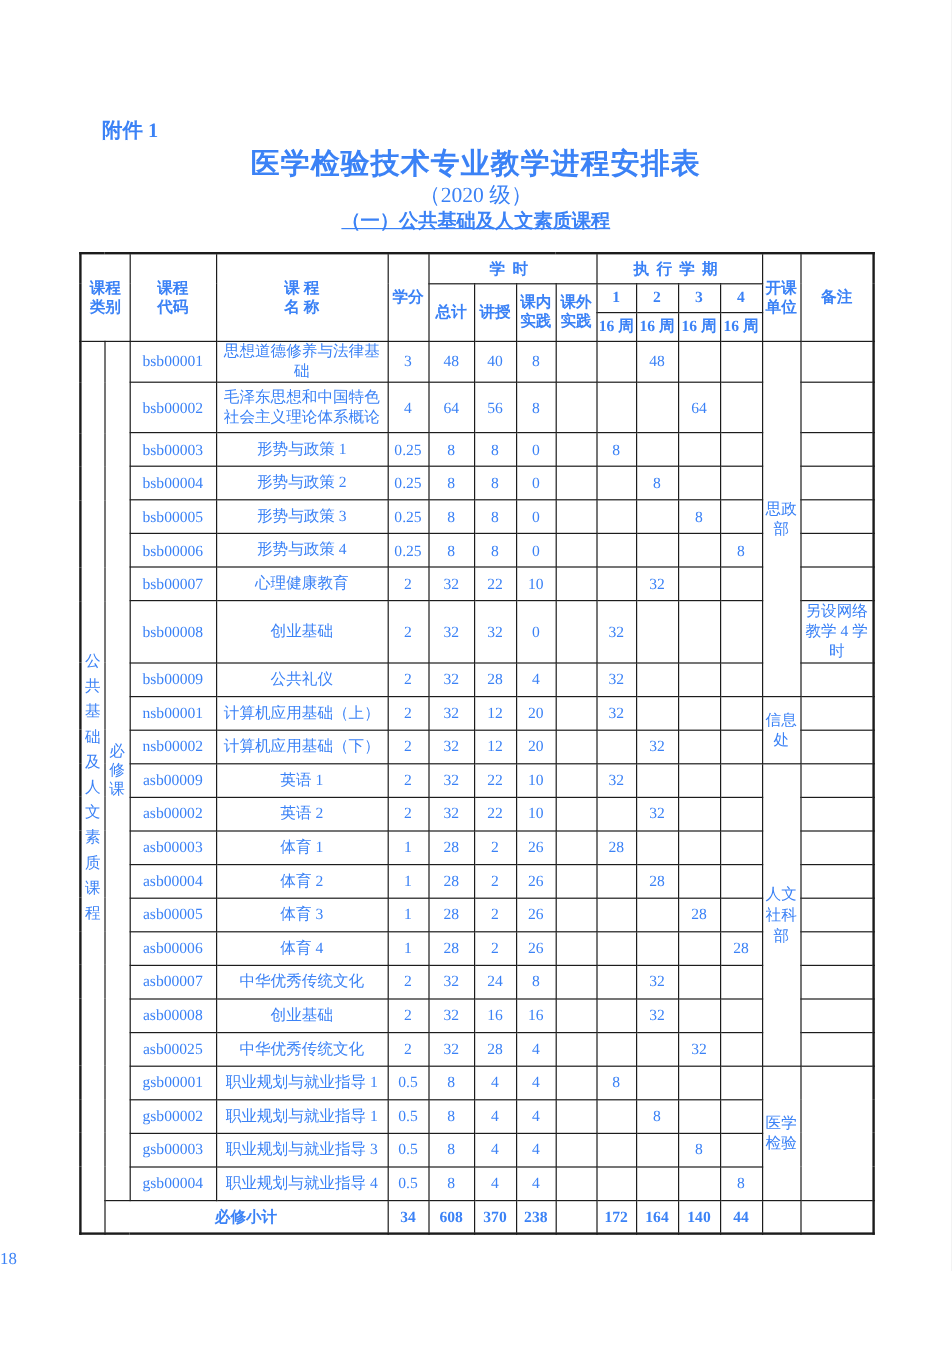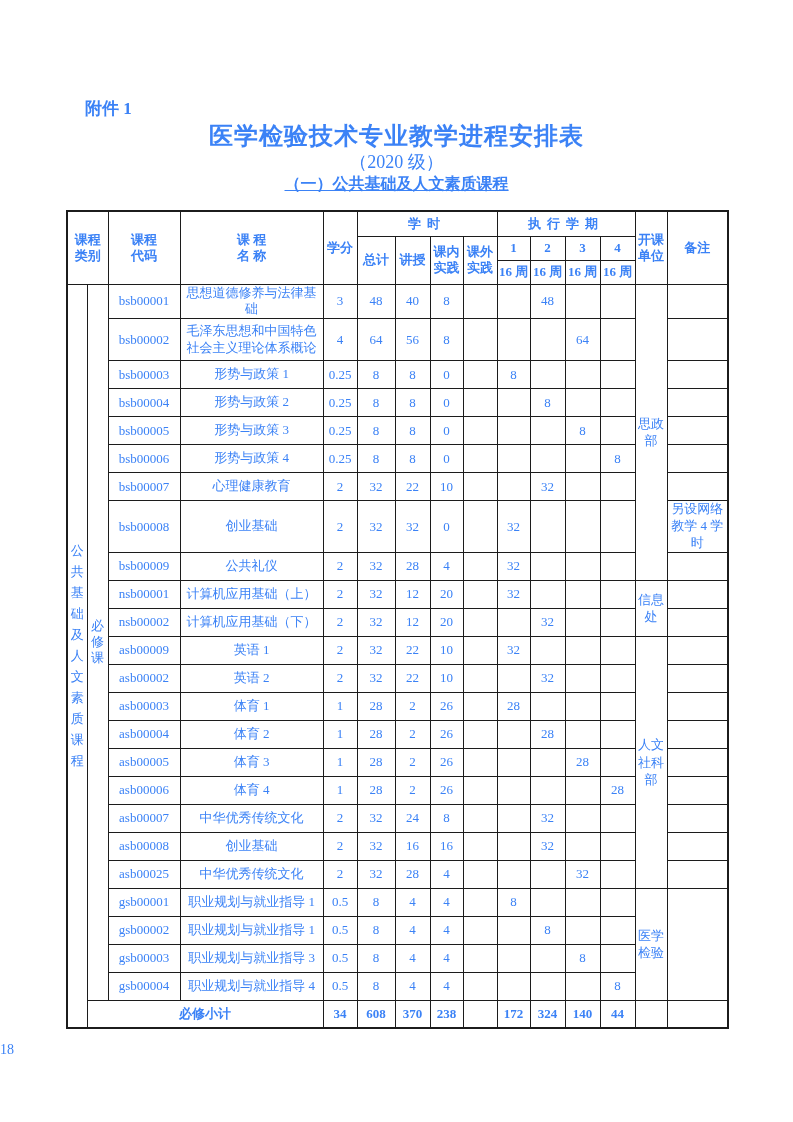--- a/index.html
+++ b/index.html
@@ -450,21 +450,21 @@
           <td>8</td>
         </tr>
         <tr class="subtotal">
           <td colspan="3">必修小计</td>
           <td>34</td>
           <td>608</td>
           <td>370</td>
           <td>238</td>
           <td></td>
           <td>172</td>
-          <td>324</td>
+          <td>164</td>
           <td>140</td>
           <td>44</td>
           <td></td>
           <td class="remark"></td>
         </tr>
       </tbody>
   </table>
 
   <div class="pageno">18</div>
 </div>

